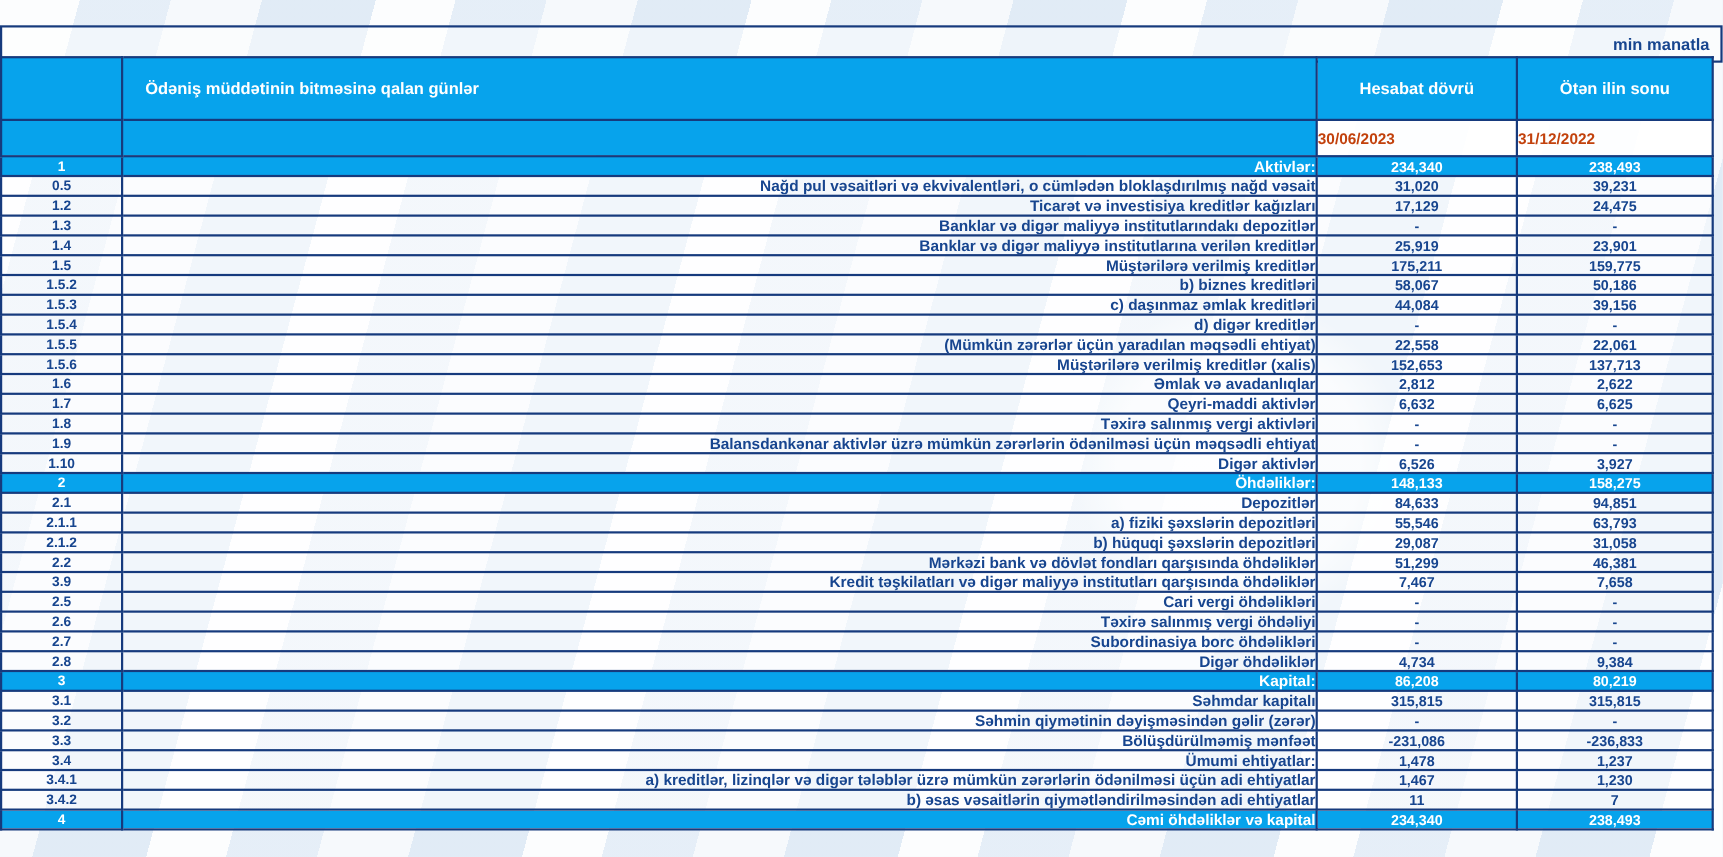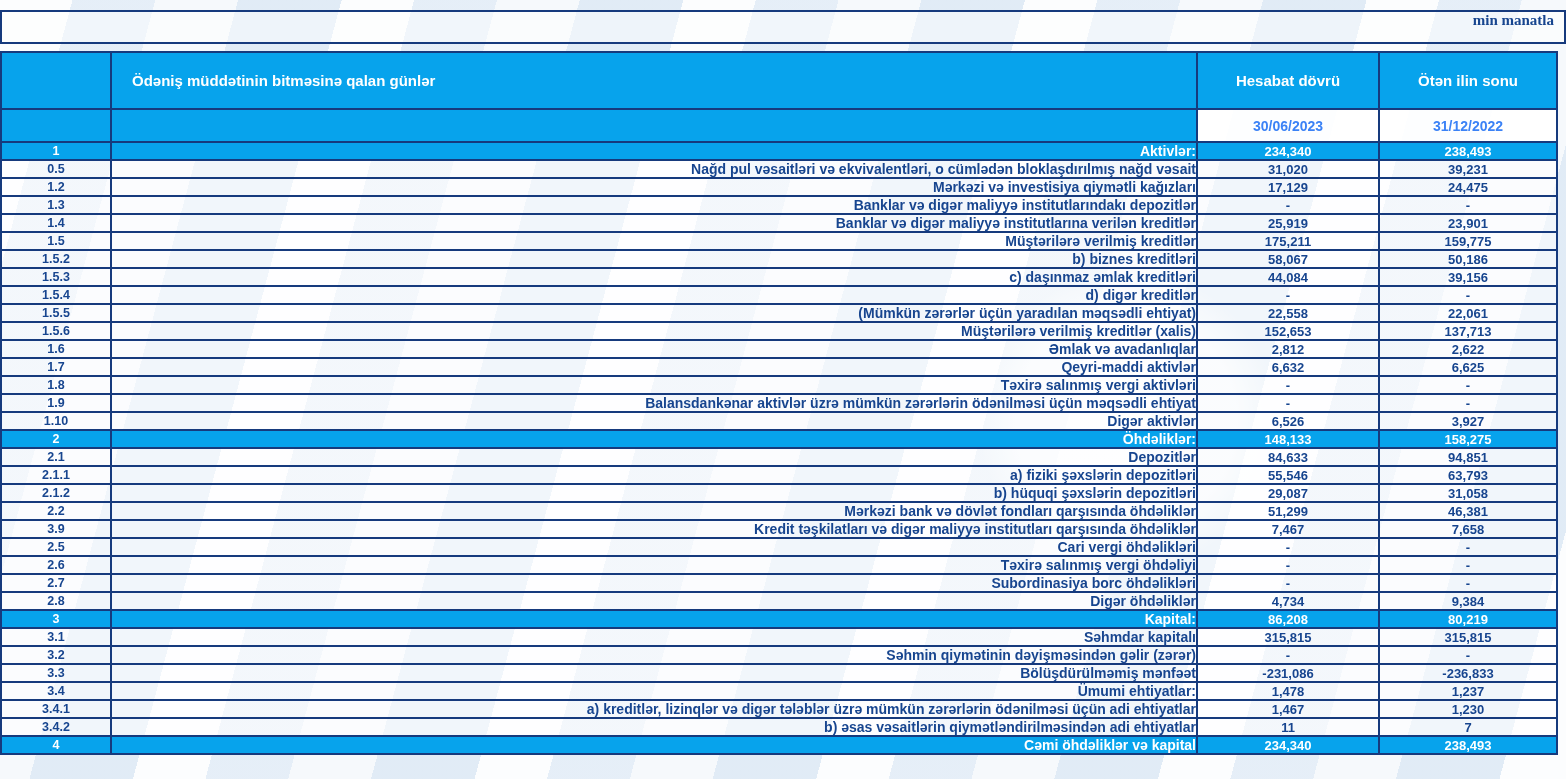--- a/index.html
+++ b/index.html
@@ -9,46 +9,46 @@
     background-color:#ecf2f9;
     background-image:
       radial-gradient(circle at 72% 54%, rgba(255,255,255,0.65) 0 110px, rgba(255,255,255,0) 150px),
       repeating-linear-gradient(105deg,
         rgba(255,255,255,0.85) 0 70px,
         rgba(222,234,246,0.45) 70px 150px,
         rgba(255,255,255,0.55) 150px 230px,
         rgba(214,229,243,0.50) 230px 330px);
   }
   .unit-bar{
-    position:absolute;left:0;top:10px;width:1552px;height:30px;
+    position:absolute;left:0;top:23px;width:1552px;height:30px;
     border:2px solid #163a7d;background:rgba(255,255,255,0.45);
-    display:flex;justify-content:flex-end;
+    display:flex;align-items:center;justify-content:flex-end;
     padding-right:10px;box-sizing:content-box;
-    color:#17458f;font-size:15px;font-weight:700;font-family:Liberation Serif, serif;
+    color:#17458f;font-size:15px;font-weight:700;
   }
   table{
     position:absolute;left:0;top:51px;width:1556px;
     border-collapse:collapse;table-layout:fixed;
   }
   col.c-num{width:110px;} col.c-label{width:1086px;}
   col.c-v1{width:182px;} col.c-v2{width:178px;}
   td,th{
     border:2px solid #163a7d;padding:0;overflow:hidden;white-space:nowrap;
     font-size:13px;color:#17458f;
   }
   thead tr.head-row{height:57px;}
   thead tr.head-row th{
     background:#07a3ec;color:#ffffff;font-size:15px;font-weight:700;
   }
   th.h-label{text-align:left;padding-left:20px;}
   thead tr.date-row{height:33px;}
   thead tr.date-row td{background:#07a3ec;}
   thead tr.date-row td.date-cell{
-    background:rgba(255,255,255,0.92);text-align:center;
-    font-size:14px;font-weight:700;color:#3b82f6;
+    background:rgba(255,255,255,0.92);
+    font-size:14px;font-weight:700;color:#c2410c;
   }
   tbody tr{height:17px;}
   tbody td{background:rgba(255,255,255,0.55);font-weight:700;}
   tbody td.num{text-align:center;font-size:12.5px;}
   tbody td.label{text-align:right;padding-left:8px;font-size:14px;}
   tbody td.val{text-align:center;font-size:13px;}
   tbody tr.section td{background:#07a3ec;color:#ffffff;}
 </style>
 </head>
 <body>
@@ -86,21 +86,21 @@
         <td class="val">238,493</td>
       </tr>
       <tr>
         <td class="num">0.5</td>
         <td class="label">Nağd pul vəsaitləri və  ekvivalentləri, o cümlədən bloklaşdırılmış nağd vəsait</td>
         <td class="val">31,020</td>
         <td class="val">39,231</td>
       </tr>
       <tr>
         <td class="num">1.2</td>
-        <td class="label">Mərkəzi və investisiya qiymətli kağızları</td>
+        <td class="label">Ticarət və investisiya kreditlər kağızları</td>
         <td class="val">17,129</td>
         <td class="val">24,475</td>
       </tr>
       <tr>
         <td class="num">1.3</td>
         <td class="label">Banklar və digər maliyyə institutlarındakı depozitlər</td>
         <td class="val">-</td>
         <td class="val">-</td>
       </tr>
       <tr>

